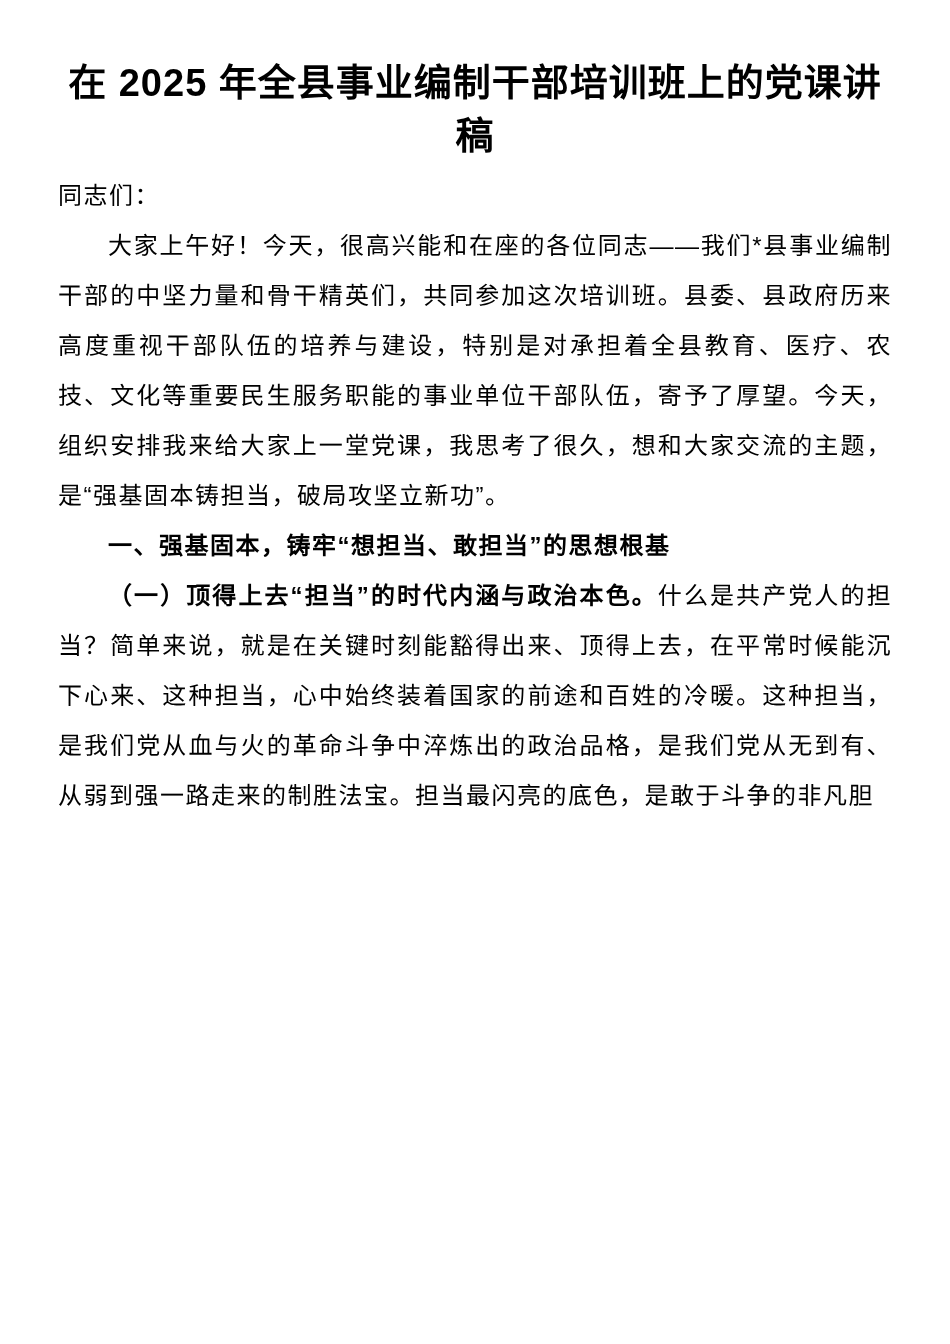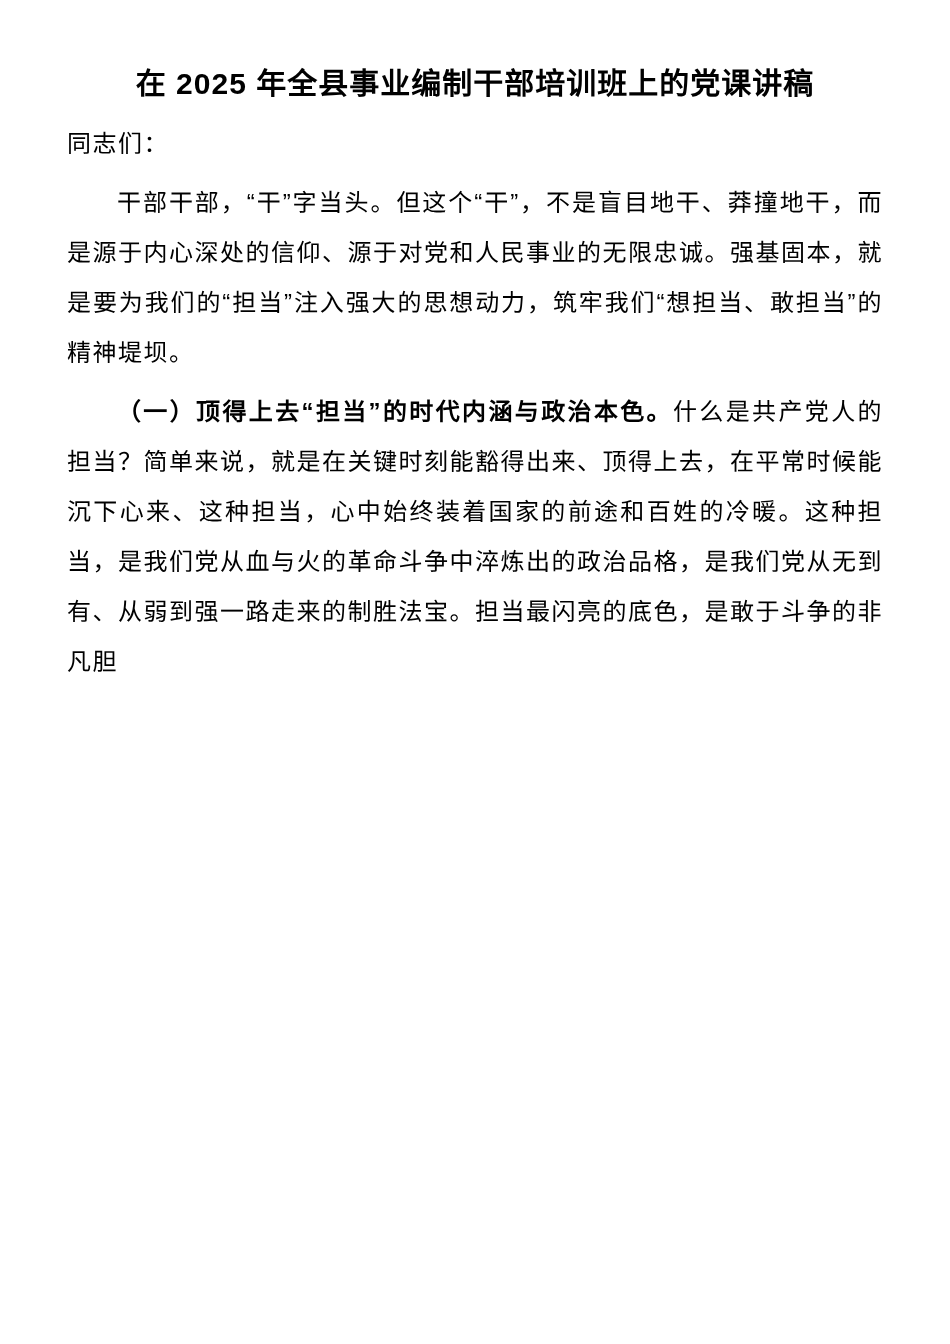--- a/index.html
+++ b/index.html
@@ -17,28 +17,28 @@
     color: #000000;
     font-family: "Liberation Sans", sans-serif;
     font-size: 24px;
     line-height: 50px;
     letter-spacing: 1.5px;
     padding: 57px 58px 0 58px;
     overflow: hidden;
   }
   .doc-title {
     margin: 0 0 8px 0;
-    font-size: 30px;
+    font-size: 38px;
     font-weight: 700;
     line-height: 53px;
     text-align: center;
     letter-spacing: 1px;
   }
   .para {
-    margin: 9px;
+    margin: 0;
     text-align: justify;
     text-justify: inter-ideograph;
   }
   .salutation {
     text-indent: 0;
   }
   .indent {
     text-indent: 50px;
   }
   .section-heading {
@@ -50,19 +50,20 @@
   }
 </style>
 </head>
 <body>
 
 <div class="page">
   <h1 class="doc-title">在 2025 年全县事业编制干部培训班上的党课讲稿</h1>
 
   <p class="para salutation">同志们：</p>
 
+  <p class="para indent">大家上午好！今天，很高兴能和在座的各位同志——我们*县事业编制干部的中坚力量和骨干精英们，共同参加这次培训班。县委、县政府历来高度重视干部队伍的培养与建设，特别是对承担着全县教育、医疗、农技、文化等重要民生服务职能的事业单位干部队伍，寄予了厚望。今天，组织安排我来给大家上一堂党课，我思考了很久，想和大家交流的主题，是“强基固本铸担当，破局攻坚立新功”。</p>
 
 
+  <p class="para section-heading">一、强基固本，铸牢“想担当、敢担当”的思想根基</p>
 
-  <p class="para indent">干部干部，“干”字当头。但这个“干”，不是盲目地干、莽撞地干，而是源于内心深处的信仰、源于对党和人民事业的无限忠诚。强基固本，就是要为我们的“担当”注入强大的思想动力，筑牢我们“想担当、敢担当”的精神堤坝。</p>
 
   <p class="para indent"><span class="lead-bold">（一）顶得上去“担当”的时代内涵与政治本色。</span><span>什么是共产党人的担当？简单来说，就是在关键时刻能豁得出来、顶得上去，在平常时候能沉下心来、这种担当，心中始终装着国家的前途和百姓的冷暖。这种担当，是我们党从血与火的革命斗争中淬炼出的政治品格，是我们党从无到有、从弱到强一路走来的制胜法宝。担当最闪亮的底色，是敢于斗争的非凡胆</span></p>
 </div>
 
 </body></html>

